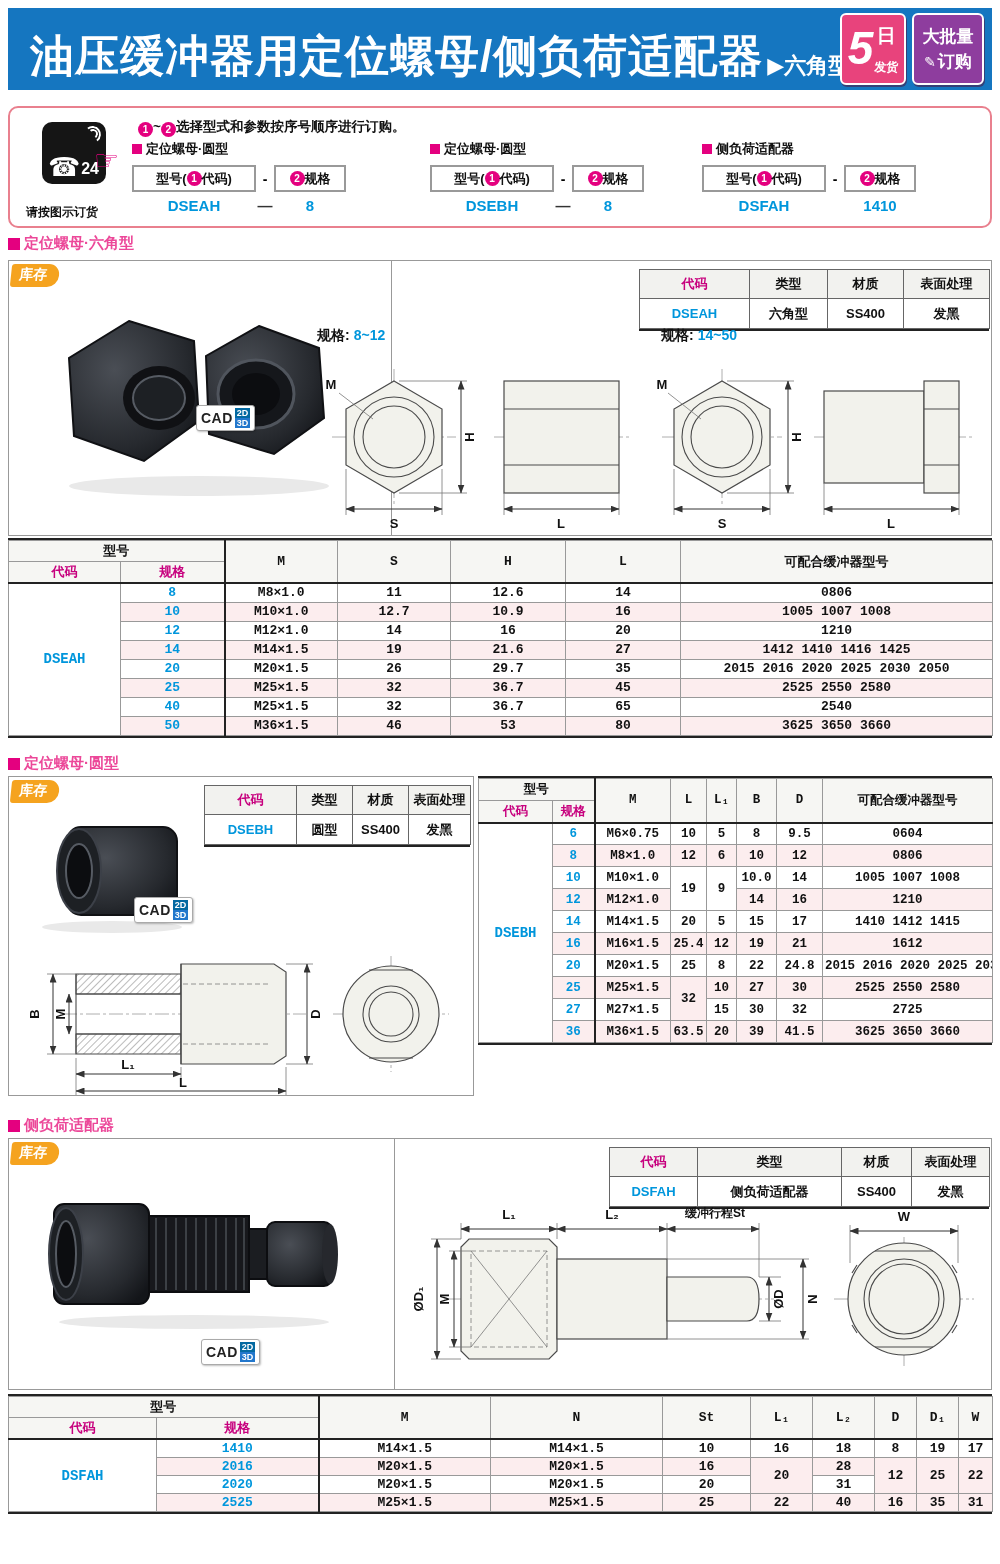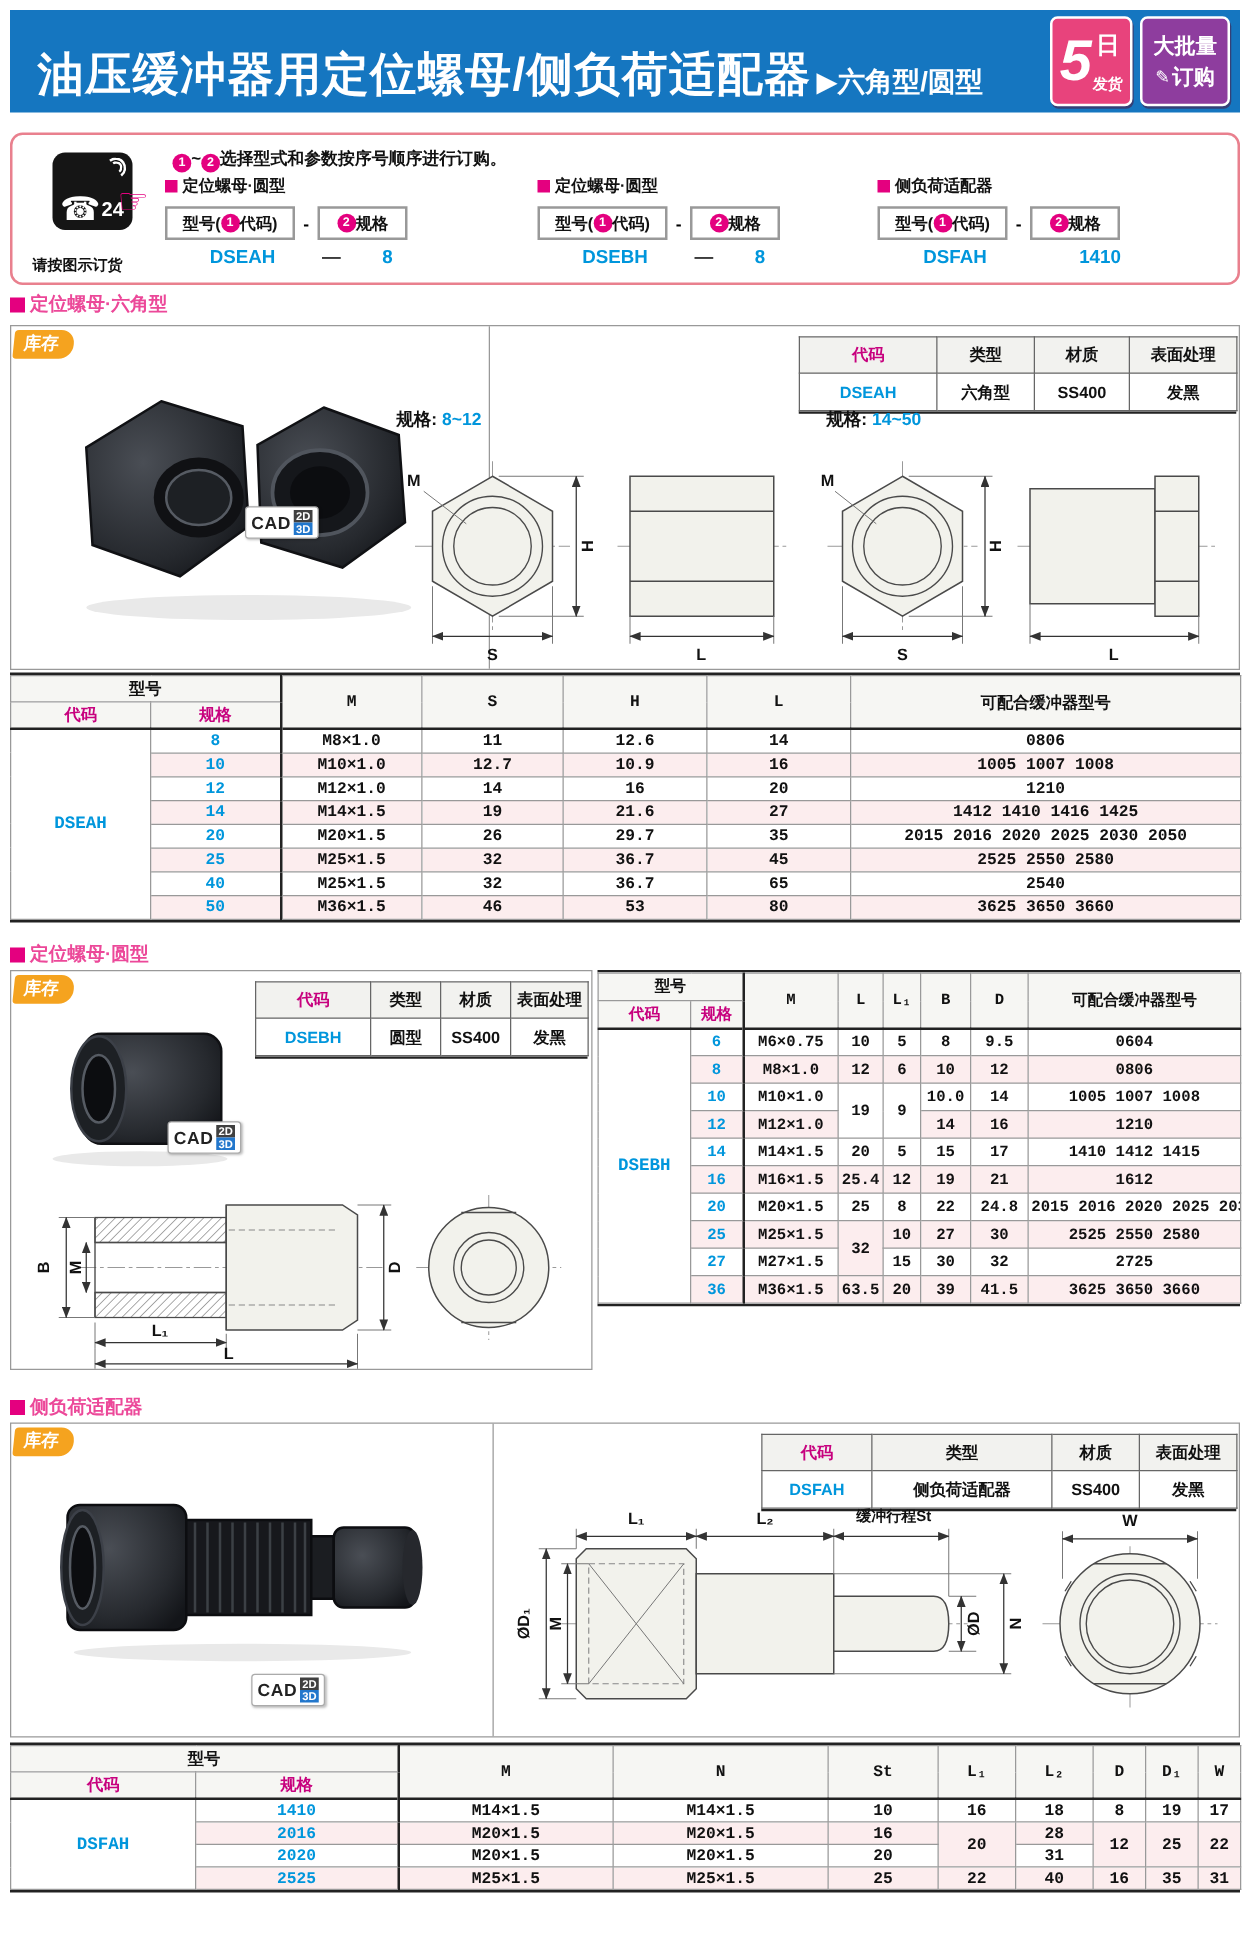--- a/index.html
+++ b/index.html
@@ -2,21 +2,21 @@
 <html><head>
 <meta charset="utf-8">
 <style>
   * { margin:0; padding:0; box-sizing:border-box; }
   body { background:#fff; font-family:"Liberation Sans","DejaVu Sans",sans-serif; }
   #page { position:relative; width:1000px; height:1564px; background:#fff; overflow:hidden; }
 
   
   .hdr { position:absolute; left:8px; top:8px; width:984px; height:82px; background:#1576c0;
          display:flex; align-items:flex-end; padding:0 6px 12px 22px; }
-  .hdr-title { color:#fff; font-weight:bold; font-size:37px; letter-spacing:1px; line-height:1; }
+  .hdr-title { color:#fff; font-weight:bold; font-size:44px; letter-spacing:1px; line-height:1; }
   .hdr-sub { color:#fff; font-weight:bold; font-size:22px; margin-left:4px; line-height:1.1; }
   .hdr-badges { position:absolute; right:8px; top:5px; display:flex; gap:6px; }
   .bdg { border:2px solid #fff; border-radius:6px; color:#fff; font-weight:bold;
          box-shadow:1px 2px 0 rgba(90,0,30,.45); }
   .bdg-5 { width:66px; height:72px; background:#e8437c; display:flex; align-items:center; justify-content:center; }
   .bdg-5 .n5 { font-size:46px; line-height:.9; font-style:italic; }
   .bdg-5 .col { display:flex; flex-direction:column; align-items:center; margin-left:1px; }
   .bdg-5 .day { font-size:19px; }
   .bdg-5 .ship { font-size:12px; margin-top:10px; }
   .bdg-b { width:72px; height:72px; background:#8e3d9e; display:flex; flex-direction:column;
@@ -40,39 +40,39 @@
   .instr { position:absolute; left:128px; top:10px; font-size:13.5px; font-weight:bold; color:#111; }
   .ncirc { display:inline-block; width:15px; height:15px; border-radius:50%; background:#e4007f; color:#fff;
            font-size:10px; line-height:15px; text-align:center; font-weight:bold; vertical-align:-2px; }
   .ogroup { position:absolute; top:32px; width:280px; }
   .og1 { left:122px; } .og2 { left:420px; } .og3 { left:692px; }
   .og-label { display:flex; align-items:center; font-size:13px; font-weight:bold; color:#111; }
   .sq { width:10px; height:10px; background:#e4007f; margin-right:4px; flex:0 0 auto; }
   .og-boxes { display:flex; align-items:center; margin-top:7px; }
   .obox { height:27px; border:2px solid #999; background:#fff; display:flex; align-items:center;
           justify-content:center; font-size:13px; font-weight:bold; color:#111; }
-  .obox.model { width:104px; } .obox.spec { width:72px; }
+  .obox.model { width:124px; } .obox.spec { width:72px; }
   .odash { width:18px; text-align:center; font-weight:bold; font-size:14px; }
   .og-vals { display:flex; margin-top:5px; font-size:15px; font-weight:bold; }
   .og-vals .v { color:#0096dc; text-align:center; }
   .og-vals .vm { width:124px; } .og-vals .vd { width:18px; text-align:center; color:#333; } .og-vals .vs { width:72px; }
 
   
   .sechead { position:absolute; left:8px; display:flex; align-items:center; font-size:15px; font-weight:bold; color:#ec4899; }
   .sechead .sq { width:12px; height:12px; }
   .sbox { position:absolute; border:1px solid #999; background:#fff; }
   .vdiv { position:absolute; top:0; bottom:0; width:1px; background:#999; }
   .stock { position:absolute; left:2px; top:3px; background:#f5a31f; color:#fff; font-size:14px; font-weight:bold;
            padding:2px 12px 3px 8px; border-radius:3px 11px 11px 3px; transform:skewX(-6deg); }
   .cad { position:absolute; display:flex; align-items:center; background:#fff; border:1px solid #aaa;
          border-radius:3px; padding:2px 4px; box-shadow:1px 1px 2px rgba(0,0,0,.25); }
   .cad-t { font-size:14px; font-weight:bold; color:#222; letter-spacing:.5px; }
   .cad-s { display:flex; flex-direction:column; margin-left:2px; }
   .cad-s em { font-style:normal; font-size:9px; font-weight:bold; color:#fff; padding:0 2px; line-height:10px; }
-  .cad-s .d2 { background:#404040; } .cad-s .d3 { background:#2277cc; }
+  .cad-s .d2 { background:#0369a1; } .cad-s .d3 { background:#2277cc; }
   .spec-label { position:absolute; font-size:14px; font-weight:bold; color:#111; }
   .spec-label .bl { color:#0096dc; margin-left:4px; }
 
   
   .twrap { position:absolute; border-top:2px solid #222; border-bottom:2px solid #222; }
   table.cat { border-collapse:collapse; table-layout:fixed; width:100%; background:#fff;font-family:Liberation Mono, monospace; }
   .cat th, .cat td { border:1px solid #999; text-align:center; font-weight:bold; color:#111;
                      padding:1px 2px; overflow:hidden; white-space:nowrap; }
   .cat thead th { background:#f6f6f3; border-bottom-color:#999; }
   .cat thead { border-bottom:2px solid #222; }

